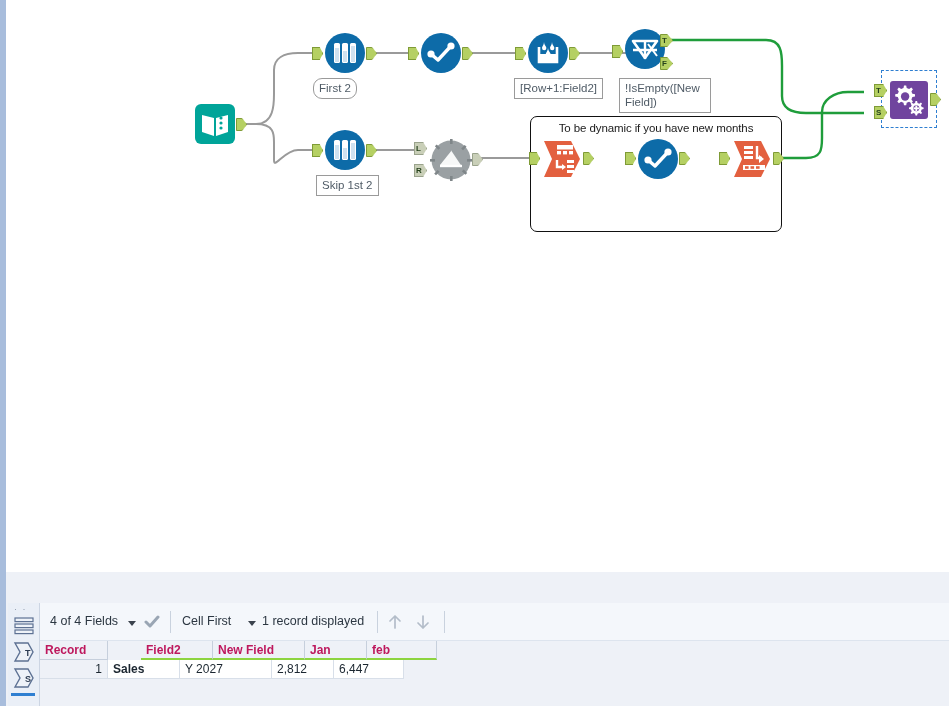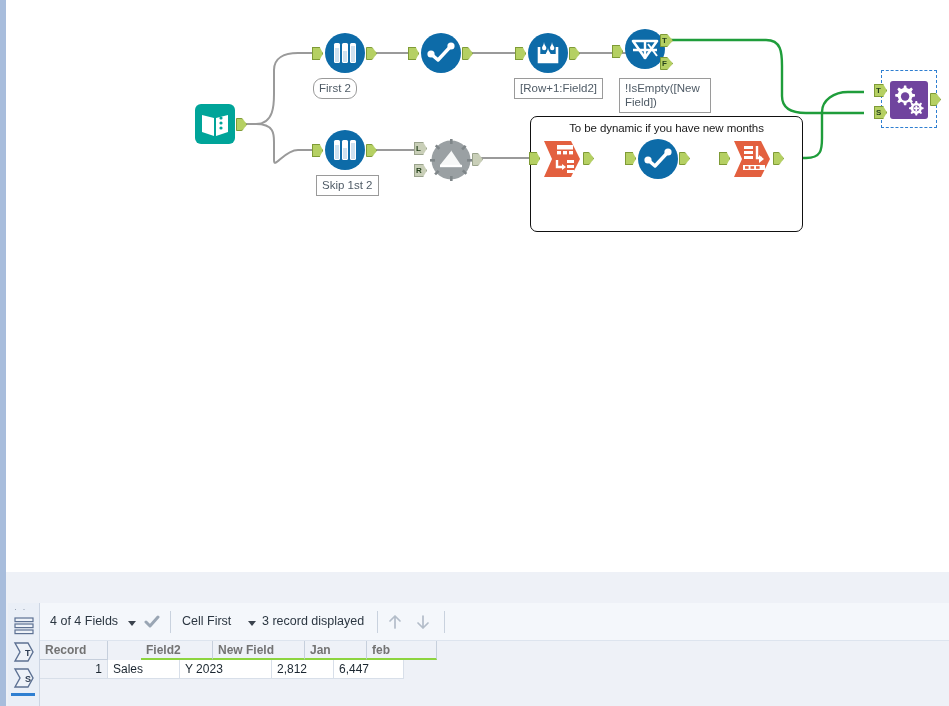--- a/index.html
+++ b/index.html
@@ -228,21 +228,21 @@
     box-sizing: border-box;
     font-size: 12px;
     line-height: 18px;
     font-family: "Liberation Sans", sans-serif;
     padding: 0 5px;
     overflow: hidden;
     white-space: nowrap;
   }
   .hdr-row .cell {
     background: #eef1f7;
-    color: #737373;
+    color: #be185d;
     font-weight: bold;
     border-right: 1px solid #c6cfdc;
     border-bottom: 2px solid #8dd43f;
   }
   .hdr-row .cell.record {
     border-bottom: 1px solid #c6cfdc;
     background: #eef1f7;
   }
   .data-row .cell {
     background: #ffffff;
@@ -384,21 +384,21 @@
         </g>
         <path d="M10 26 L22 11 L32 26 Z" fill="#ffffff" opacity="0.92"></path>
         <path d="M22 11 L32 26" stroke="#9aa0a3" stroke-width="2"></path>
         <path d="M10 27 L32 27" stroke="#ffffff" stroke-width="2.4"></path>
       </svg>
       <div class="anchor in lbl gray" style="left:-16px; top:3px; width:13px; height:13px;">L</div>
       <div class="anchor in lbl gray" style="left:-16px; top:25px; width:13px; height:13px;">R</div>
       <div class="anchor out gray" style="left:42px; top:14px;"></div>
     </div>
 
-    <div class="container-box" style="left:524px; top:116px; width:273px; height:116px;padding-left:13px;">
+    <div class="container-box" style="left:524px; top:116px; width:252px; height:116px;padding-left:13px;">
       <div class="container-caption">To be dynamic if you have new months</div>
     </div>
 
     <div class="node" style="left:535px; top:138px; width:42px; height:42px;">
       <svg class="glyph" viewBox="0 0 42 42">
         <path d="M3 3 L30 3 L39 21 L30 39 L3 39 L11 21 Z" fill="#e3603f"></path>
         <rect x="16" y="7" width="16" height="4.5" fill="#ffffff"></rect>
         <rect x="16" y="13" width="4" height="3.4" fill="#ffffff"></rect>
         <rect x="22" y="13" width="4" height="3.4" fill="#ffffff"></rect>
         <rect x="28" y="13" width="4" height="3.4" fill="#ffffff"></rect>
@@ -487,43 +487,43 @@
 
       <div id="res-toolbar">
         <div class="tb-item" style="left:10px;">4 of 4 Fields</div>
         <div class="caret" style="left:88px;"></div>
         <svg style="position:absolute; left:104px; top:11px; width:16px; height:16px;" viewBox="0 0 16 16">
           <path d="M2 8 L6 12 L14 3" fill="none" stroke="#9aa6b4" stroke-width="3" stroke-linecap="round" stroke-linejoin="round"></path>
         </svg>
         <div class="tb-sep" style="left:130px;"></div>
         <div class="tb-item" style="left:142px;">Cell First</div>
         <div class="caret" style="left:208px;"></div>
-        <div class="tb-item" style="left:222px;">3 record displayed</div>
+        <div class="tb-item" style="left:222px;">1 record displayed</div>
         <div class="tb-sep" style="left:337px;"></div>
         <svg style="position:absolute; left:346px; top:10px; width:18px; height:18px;" viewBox="0 0 18 18">
           <path d="M9 15 L9 3 M4 8 L9 3 L14 8" fill="none" stroke="#b3bdc9" stroke-width="1.7" stroke-linecap="round" stroke-linejoin="round"></path>
         </svg>
         <svg style="position:absolute; left:374px; top:10px; width:18px; height:18px;" viewBox="0 0 18 18">
           <path d="M9 3 L9 15 M4 10 L9 15 L14 10" fill="none" stroke="#b3bdc9" stroke-width="1.7" stroke-linecap="round" stroke-linejoin="round"></path>
         </svg>
         <div class="tb-sep" style="left:404px;"></div>
       </div>
 
       <div id="res-table">
         <div class="hdr-row">
           <div class="cell record" style="width:68px;">Record</div>
           <div class="cell" style="width:72px;margin-left:33px;">Field2</div>
           <div class="cell" style="width:92px;">New Field</div>
           <div class="cell" style="width:62px;">Jan</div>
           <div class="cell" style="width:70px;">feb</div>
         </div>
         <div class="data-row">
           <div class="cell record" style="width:68px;">1</div>
-          <div class="cell" style="width:72px;">Sales</div>
-          <div class="cell" style="width:92px;">Y 2023</div>
+          <div class="cell" style="width:72px;font-weight:bold;">Sales</div>
+          <div class="cell" style="width:92px;">Y 2027</div>
           <div class="cell" style="width:62px;">2,812</div>
           <div class="cell" style="width:70px;">6,447</div>
         </div>
       </div>
 
     </div>
   </div>
 
 </div>
 

